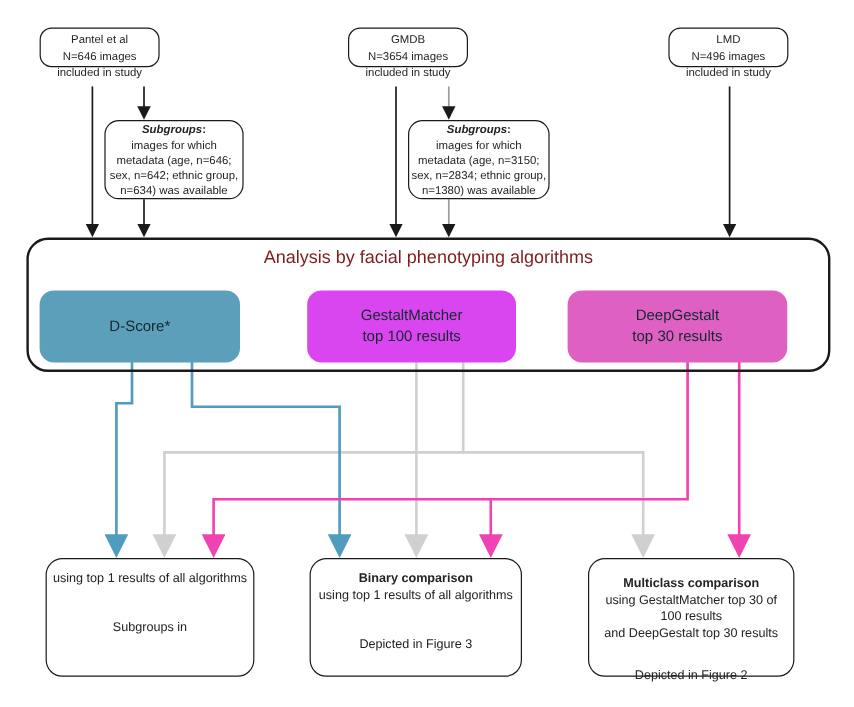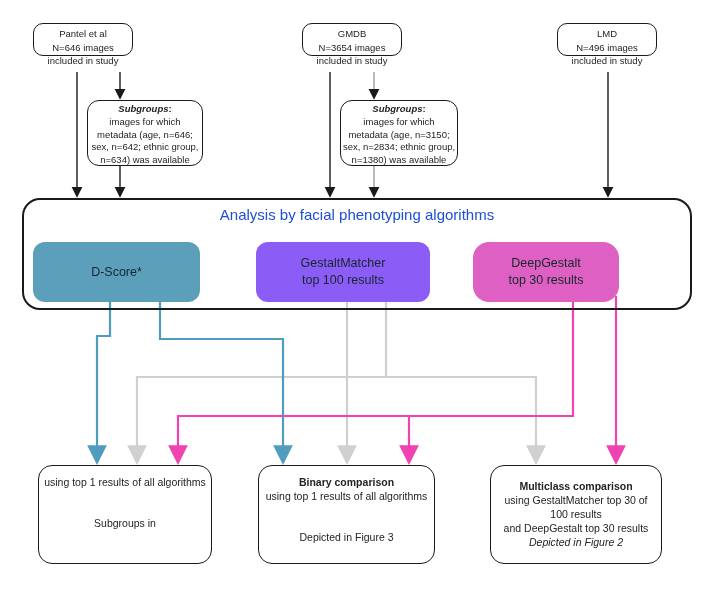--- a/index.html
+++ b/index.html
@@ -10,32 +10,32 @@
   #connectors{position:absolute;left:0;top:0;z-index:1;}
   .box{position:absolute;box-sizing:border-box;background:#ffffff;border:1.6px solid #1a1a1a;text-align:center;z-index:3;}
   .source{border-radius:10px;font-size:9.5px;line-height:13.5px;padding-top:3px;width:100px;height:33px;top:23px;}
   .subgroup{border-radius:12px;font-size:9.5px;line-height:12.8px;padding-top:2px;height:66px;top:100px;}
   .subgroup .sg-head{font-weight:bold;font-style:italic;}
   .subgroup .sg-colon{font-weight:bold;font-style:normal;}
   .frame{
     position:absolute;left:22px;top:198px;width:670px;height:112px;box-sizing:border-box;
     border:2px solid #1a1a1a;border-radius:18px;background:transparent;z-index:2;
   }
-  .frame-title{position:absolute;left:22px;top:206px;width:670px;text-align:center;font-size:15px;color:#1d4ed8;z-index:2;}
+  .frame-title{position:absolute;left:22px;top:206px;width:670px;text-align:center;font-size:15px;color:#7f1d1d;z-index:2;}
   .algo{
     position:absolute;top:242px;height:60px;border-radius:12px;z-index:3;
     display:flex;flex-direction:column;align-items:center;justify-content:center;
     font-size:12.5px;line-height:17px;color:#15272e;text-align:center;
   }
   .outcome{border-radius:14px;font-size:10.5px;line-height:14px;top:465px;height:99px;padding-top:9px;}
   .outcome .t{font-weight:bold;}
   .outcome .t .em{font-style:italic;}
   .footer1{margin-top:27px;}
   .outcome3{padding-top:13px;}
-  .footer3{margin-top:0;font-style:italic;}
+  .footer3{margin-top:21px;}
 </style>
 </head>
 <body>
 
 <div id="canvas">
 
   <svg id="connectors" width="712" height="589" viewBox="0 0 712 589">
     <defs>
       <marker id="mBlack" viewBox="0 0 10 10" refX="8" refY="5" markerWidth="8" markerHeight="8" orient="auto-start-reverse">
         <path d="M0,0 L10,5 L0,10 z" fill="#1a1a1a"></path>
@@ -69,21 +69,21 @@
     <path d="M573 296 V416 H178 V461" stroke="#F043B1" stroke-width="2.2" fill="none" marker-end="url(#mMagenta)"></path>
     <path d="M409 416 V461" stroke="#F043B1" stroke-width="2.2" fill="none" marker-end="url(#mMagenta)"></path>
     <path d="M616 296 V461" stroke="#F043B1" stroke-width="2.2" fill="none" marker-end="url(#mMagenta)"></path>
   </svg>
 
   <div class="box source" style="left:33px;">
     <div>Pantel et al</div>
     <div>N=646 images</div>
     <div>included in study</div>
   </div>
-  <div class="box source" style="left:290px;margin-left:12px;">
+  <div class="box source" style="left:290px;">
     <div>GMDB</div>
     <div>N=3654 images</div>
     <div>included in study</div>
   </div>
   <div class="box source" style="left:557px;">
     <div>LMD</div>
     <div>N=496 images</div>
     <div>included in study</div>
   </div>
 
@@ -101,25 +101,25 @@
     <div>sex, n=2834; ethnic group,</div>
     <div>n=1380) was available</div>
   </div>
 
   <div class="frame"></div>
   <div class="frame-title">Analysis by facial phenotyping algorithms</div>
 
   <div class="algo" style="left: 33px; width: 167px; background-color: rgb(92, 159, 186);">
     <div>D-Score*</div>
   </div>
-  <div class="algo" style="left: 256px; width: 174px; background-color: #8b5cf6;">
+  <div class="algo" style="left: 256px; width: 174px; background-color: #d946ef;">
     <div>GestaltMatcher</div>
     <div>top 100 results</div>
   </div>
-  <div class="algo" style="left: 473px; width: 146px; background-color: rgb(222, 96, 194); border-radius: 16px;">
+  <div class="algo" style="left: 473px; width: 183px; background-color: rgb(222, 96, 194);">
     <div>DeepGestalt</div>
     <div>top 30 results</div>
   </div>
 
   <div class="box outcome" style="left:38px;width:174px;">
     <div>using top 1 results of all algorithms</div>
     <div class="footer1">
       <div>Subgroups in</div>
     </div>
   </div>

